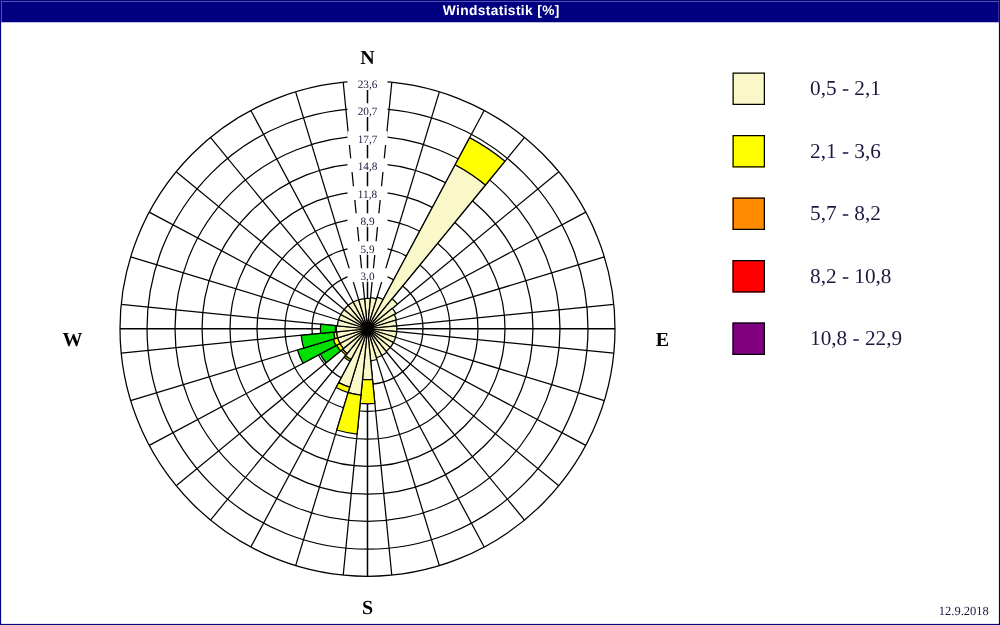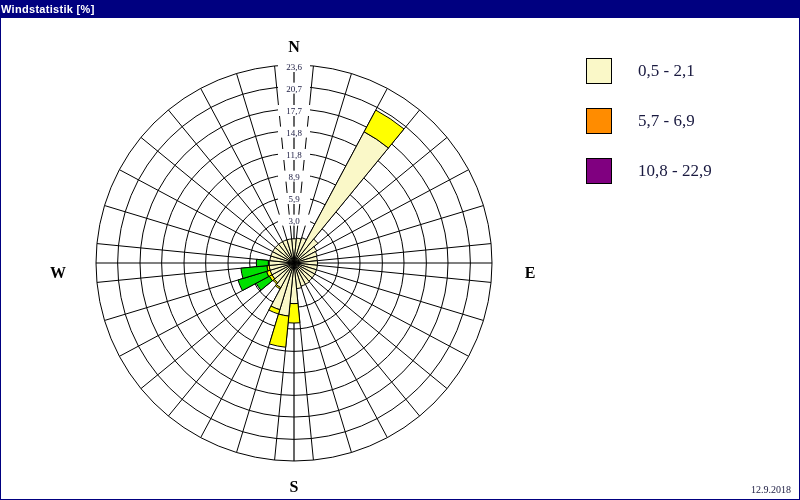--- a/index.html
+++ b/index.html
@@ -20,20 +20,21 @@
   #titlebar {
     position: absolute;
     left: 0; top: 0;
     width: 800px;
     height: 17px;
     background: #000080;
     color: #ffffff;
     font-family: "Liberation Sans", "DejaVu Sans", sans-serif;
     font-size: 11px;
     font-weight: bold;
+    text-align: center;
     line-height: 17px;
     letter-spacing: 0.3px;
   }
   #plot-area {
     position: absolute;
     left: 0; top: 17px;
     width: 798px;
     height: 481px;
     background: #ffffff;
   }
@@ -67,21 +68,21 @@
     height: 50px;
   }
   .legend-swatch {
     width: 26px;
     height: 26px;
     border: 1px solid #000000;
     box-sizing: border-box;
     flex: 0 0 auto;
   }
   .legend-label {
-    margin-left: 26px;
+    margin-left: 36px;
     font-family: "Liberation Serif", "DejaVu Serif", serif;
     font-size: 17px;
     color: #1a1a40;
     white-space: nowrap;
   }
   #date-stamp {
     position: absolute;
     right: 8px;
     bottom: 4px;
     font-family: "Liberation Serif", "DejaVu Serif", serif;
@@ -222,22 +223,30 @@
     <div class="compass-label" id="lbl-s">S</div>
     <div class="compass-label" id="lbl-w">W</div>
     <div class="compass-label" id="lbl-e">E</div>
 
     <div id="legend">
         <div class="legend-row">
           <div class="legend-swatch" style="background: rgb(250, 248, 200);"></div>
           <div class="legend-label">0,5 - 2,1</div>
         </div>
         <div class="legend-row">
+          <div class="legend-swatch" style="background: rgb(255, 255, 0);"></div>
+          <div class="legend-label">2,1 - 3,6</div>
+        </div>
+        <div class="legend-row">
           <div class="legend-swatch" style="background: rgb(255, 140, 0);"></div>
-          <div class="legend-label">5,7 - 6,9</div>
+          <div class="legend-label">5,7 - 8,2</div>
+        </div>
+        <div class="legend-row">
+          <div class="legend-swatch" style="background: rgb(255, 0, 0);"></div>
+          <div class="legend-label">8,2 - 10,8</div>
         </div>
         <div class="legend-row">
           <div class="legend-swatch" style="background: rgb(128, 0, 128);"></div>
           <div class="legend-label">10,8 - 22,9</div>
         </div>
       </div>
 
     <div id="date-stamp">12.9.2018</div>
   </div>
 

